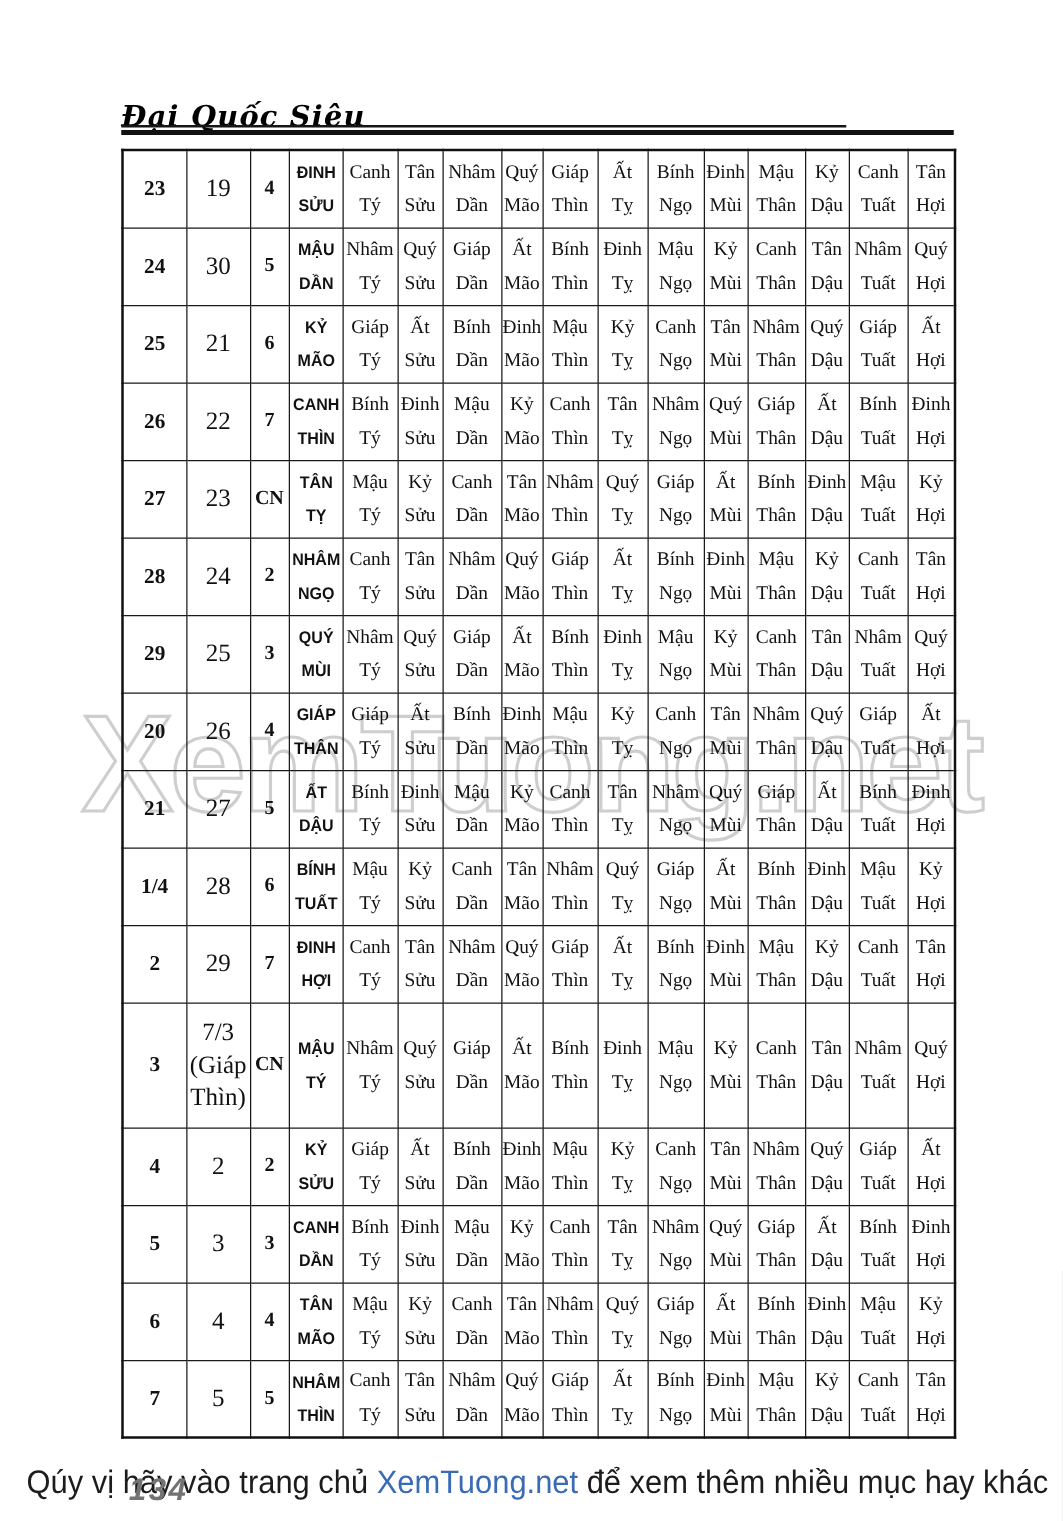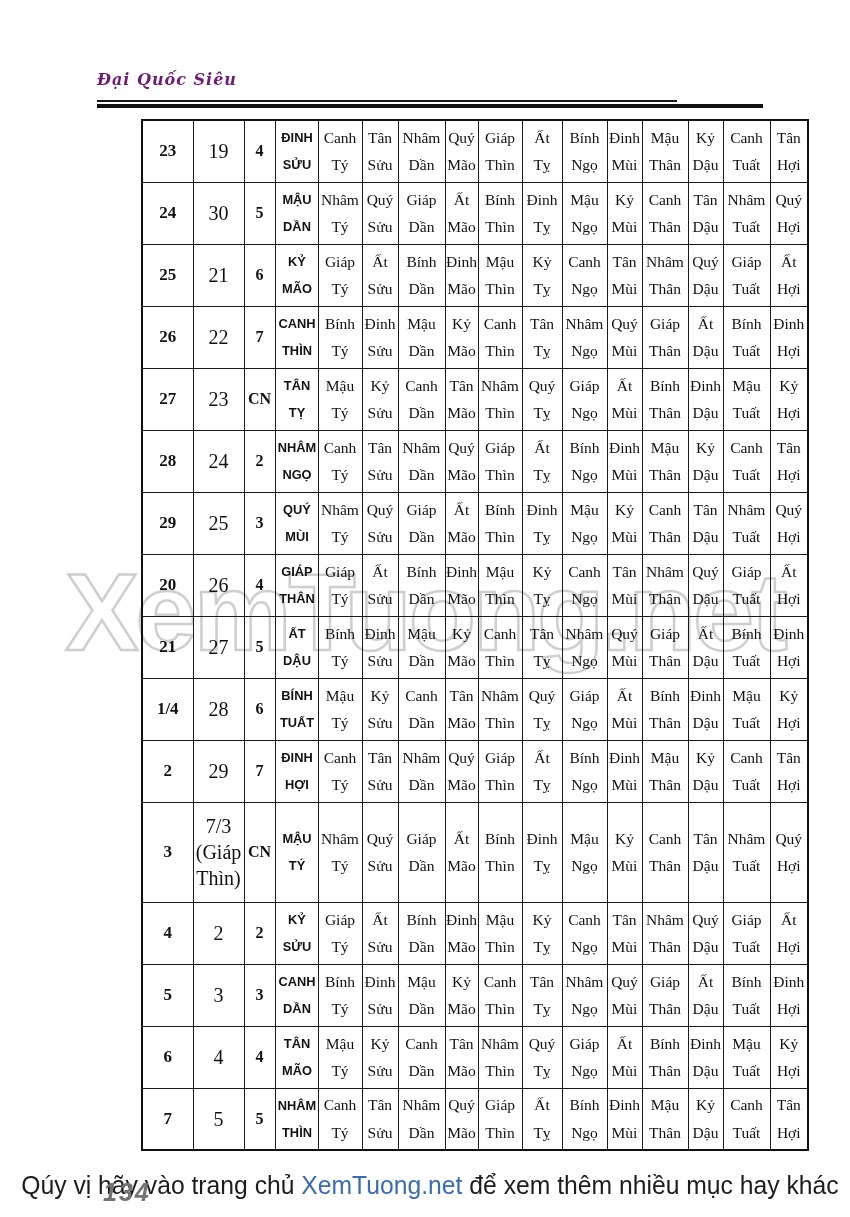--- a/index.html
+++ b/index.html
@@ -1,40 +1,39 @@
 <!DOCTYPE html>
 <html><head>
 <meta charset="utf-8">
 <style>
   html,body{margin:0;padding:0;background:#e8e8e8;}
   .page{
     position:relative;width:850px;height:1217px;background:#ffffff;
     font-family:"Liberation Serif",serif;color:#111;overflow:hidden;margin:0 auto;
   }
   .header-script{
-    position:absolute;left:97px;top:70px;
+    position:absolute;left:97px;top:80px;
     font-family:"DejaVu Serif",serif;font-style:italic;font-weight:bold;
-    font-size:16px;letter-spacing:1px;color:#701a75;
+    font-size:23px;letter-spacing:1px;color:#000000;
   }
   .rule-thin{position:absolute;left:97px;top:100px;width:580px;height:2px;background:#161616;}
   .rule-thick{position:absolute;left:97px;top:104px;width:666px;height:4px;background:#111;}
 
   .watermark{
     position:absolute;left:0;top:548px;width:100%;text-align:center;z-index:0;
     font-family:"Liberation Sans",sans-serif;font-weight:bold;font-size:110px;
     letter-spacing:-3px;color:transparent;
     -webkit-text-stroke:2.5px #c6c6c6;text-stroke:2.5px #c6c6c6;opacity:.85;
     pointer-events:none;white-space:nowrap;
   }
 
   table.canchi{
     position:absolute;left:97px;top:119px;width:666px;z-index:1;
     border-collapse:collapse;table-layout:fixed;background:transparent;
     border:2.5px solid #111;
-    margin-left:44px;
   }
   table.canchi td{
     border:1.6px solid #1a1a1a;text-align:center;vertical-align:middle;
     padding:0;overflow:hidden;background:transparent;
   }
   tr.row{height:62px;}
   tr.row.tall{height:100px;}
   .num{font-size:17px;}
   .solar{font-weight:bold;}
   .lunar{white-space:pre-line;line-height:26px;font-size:20px;}

